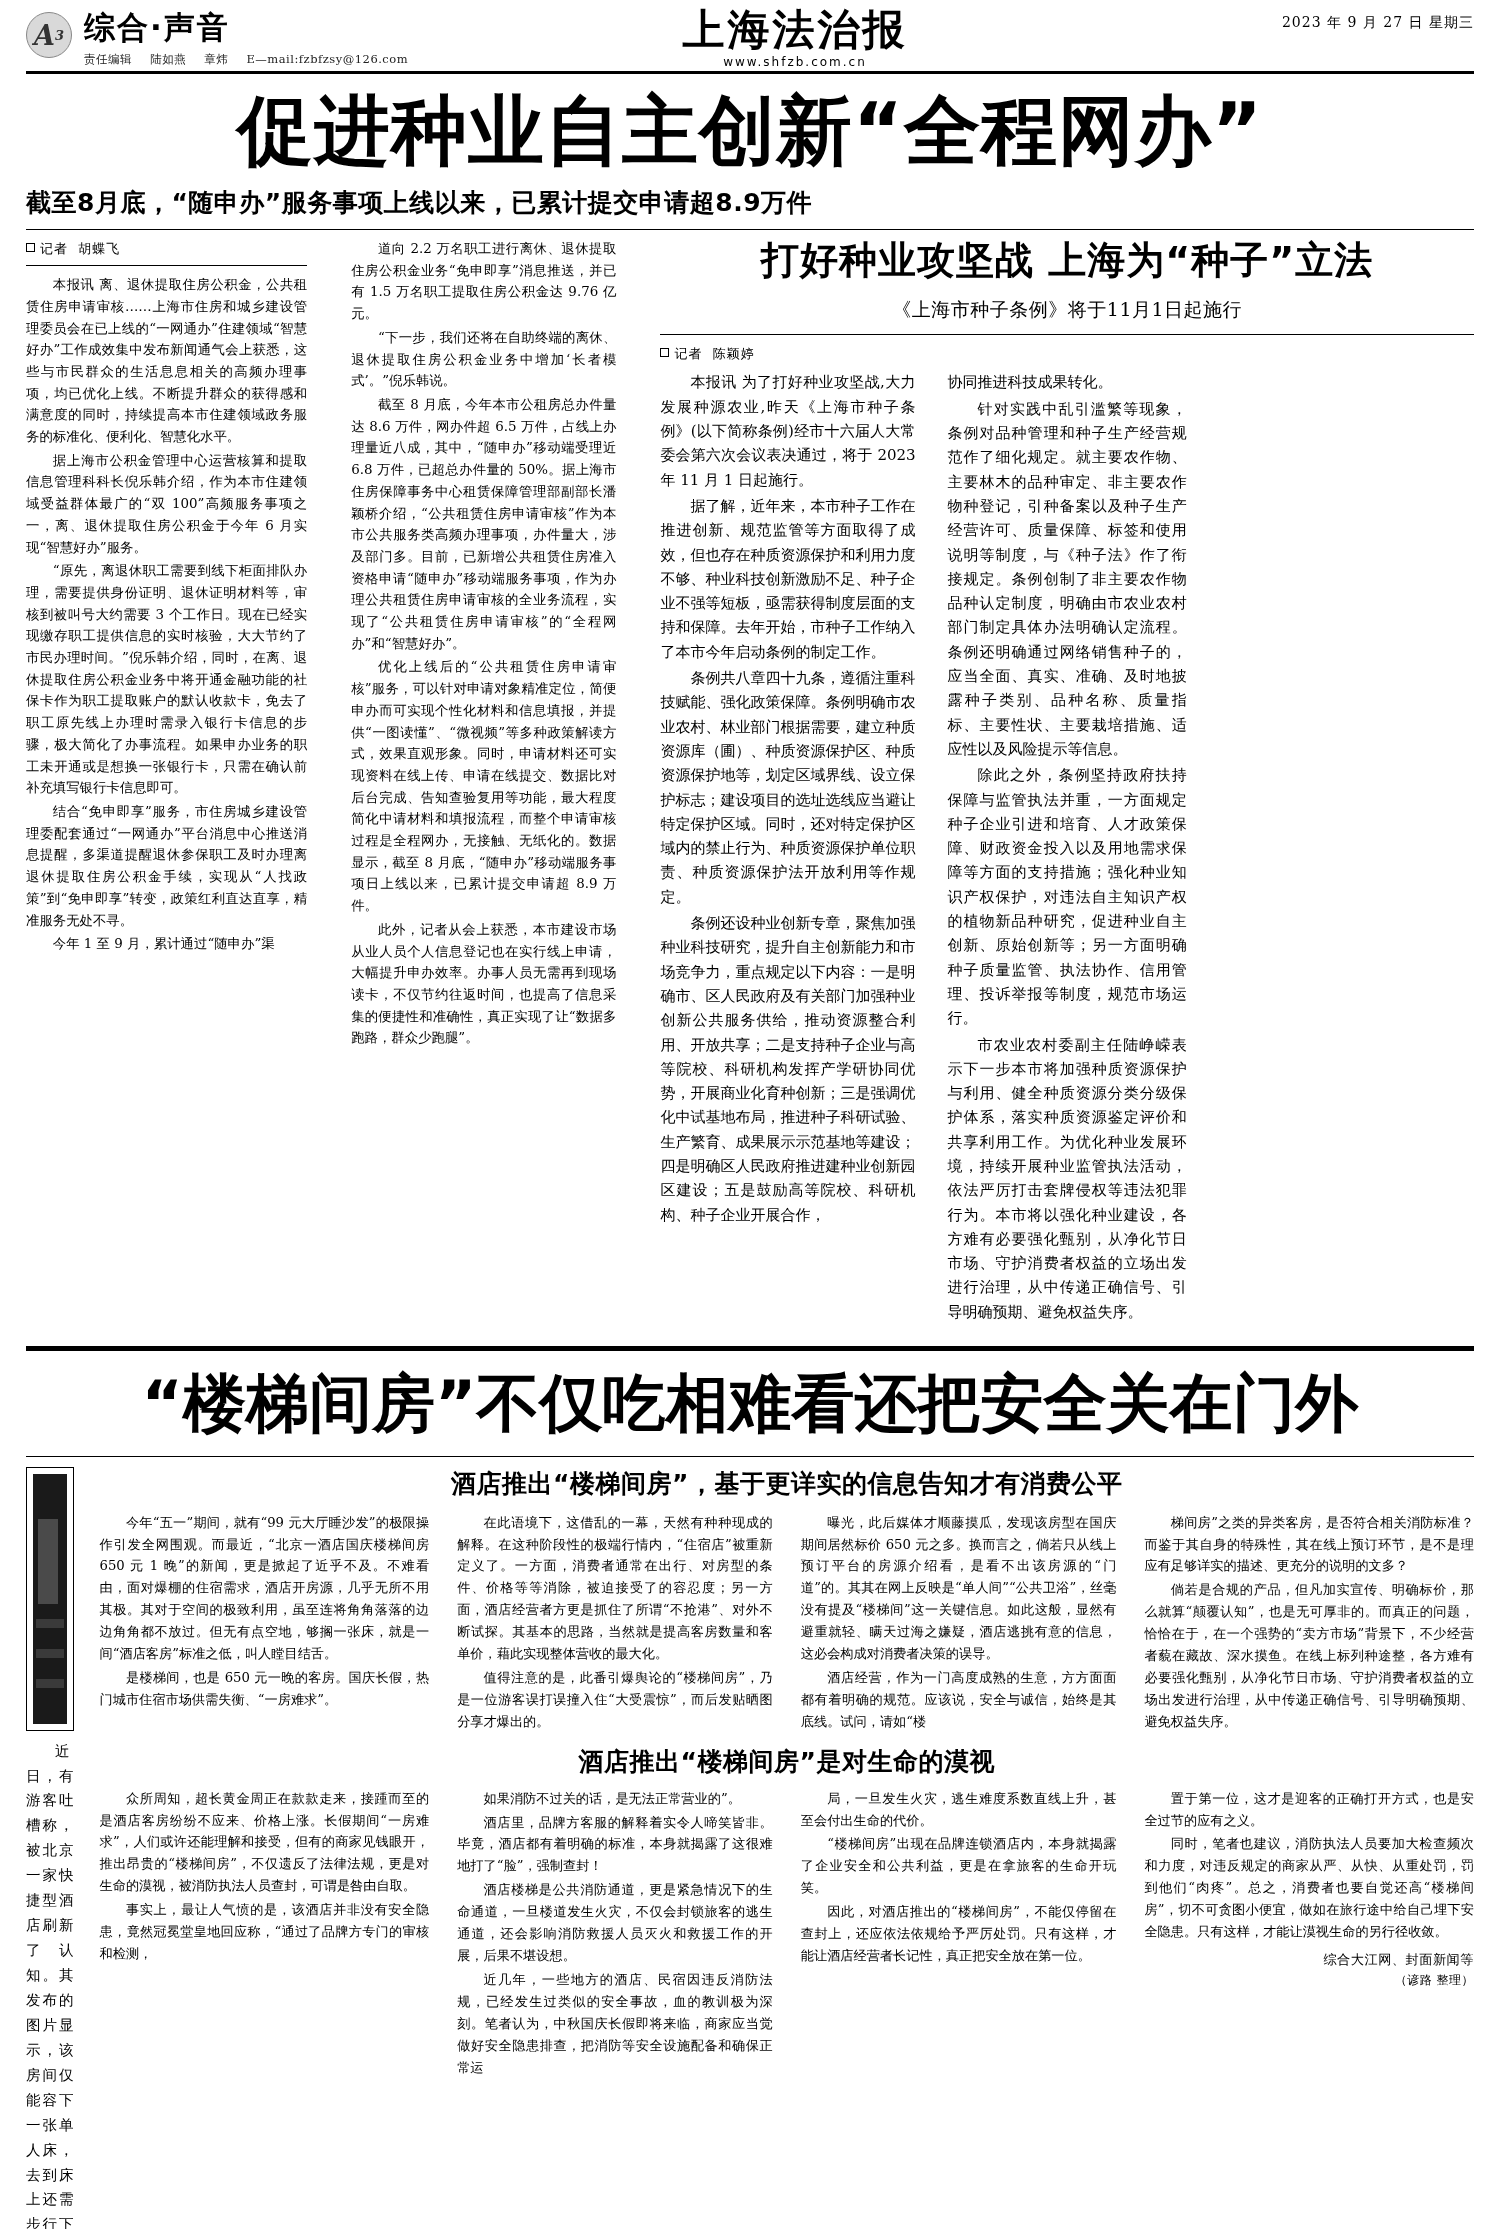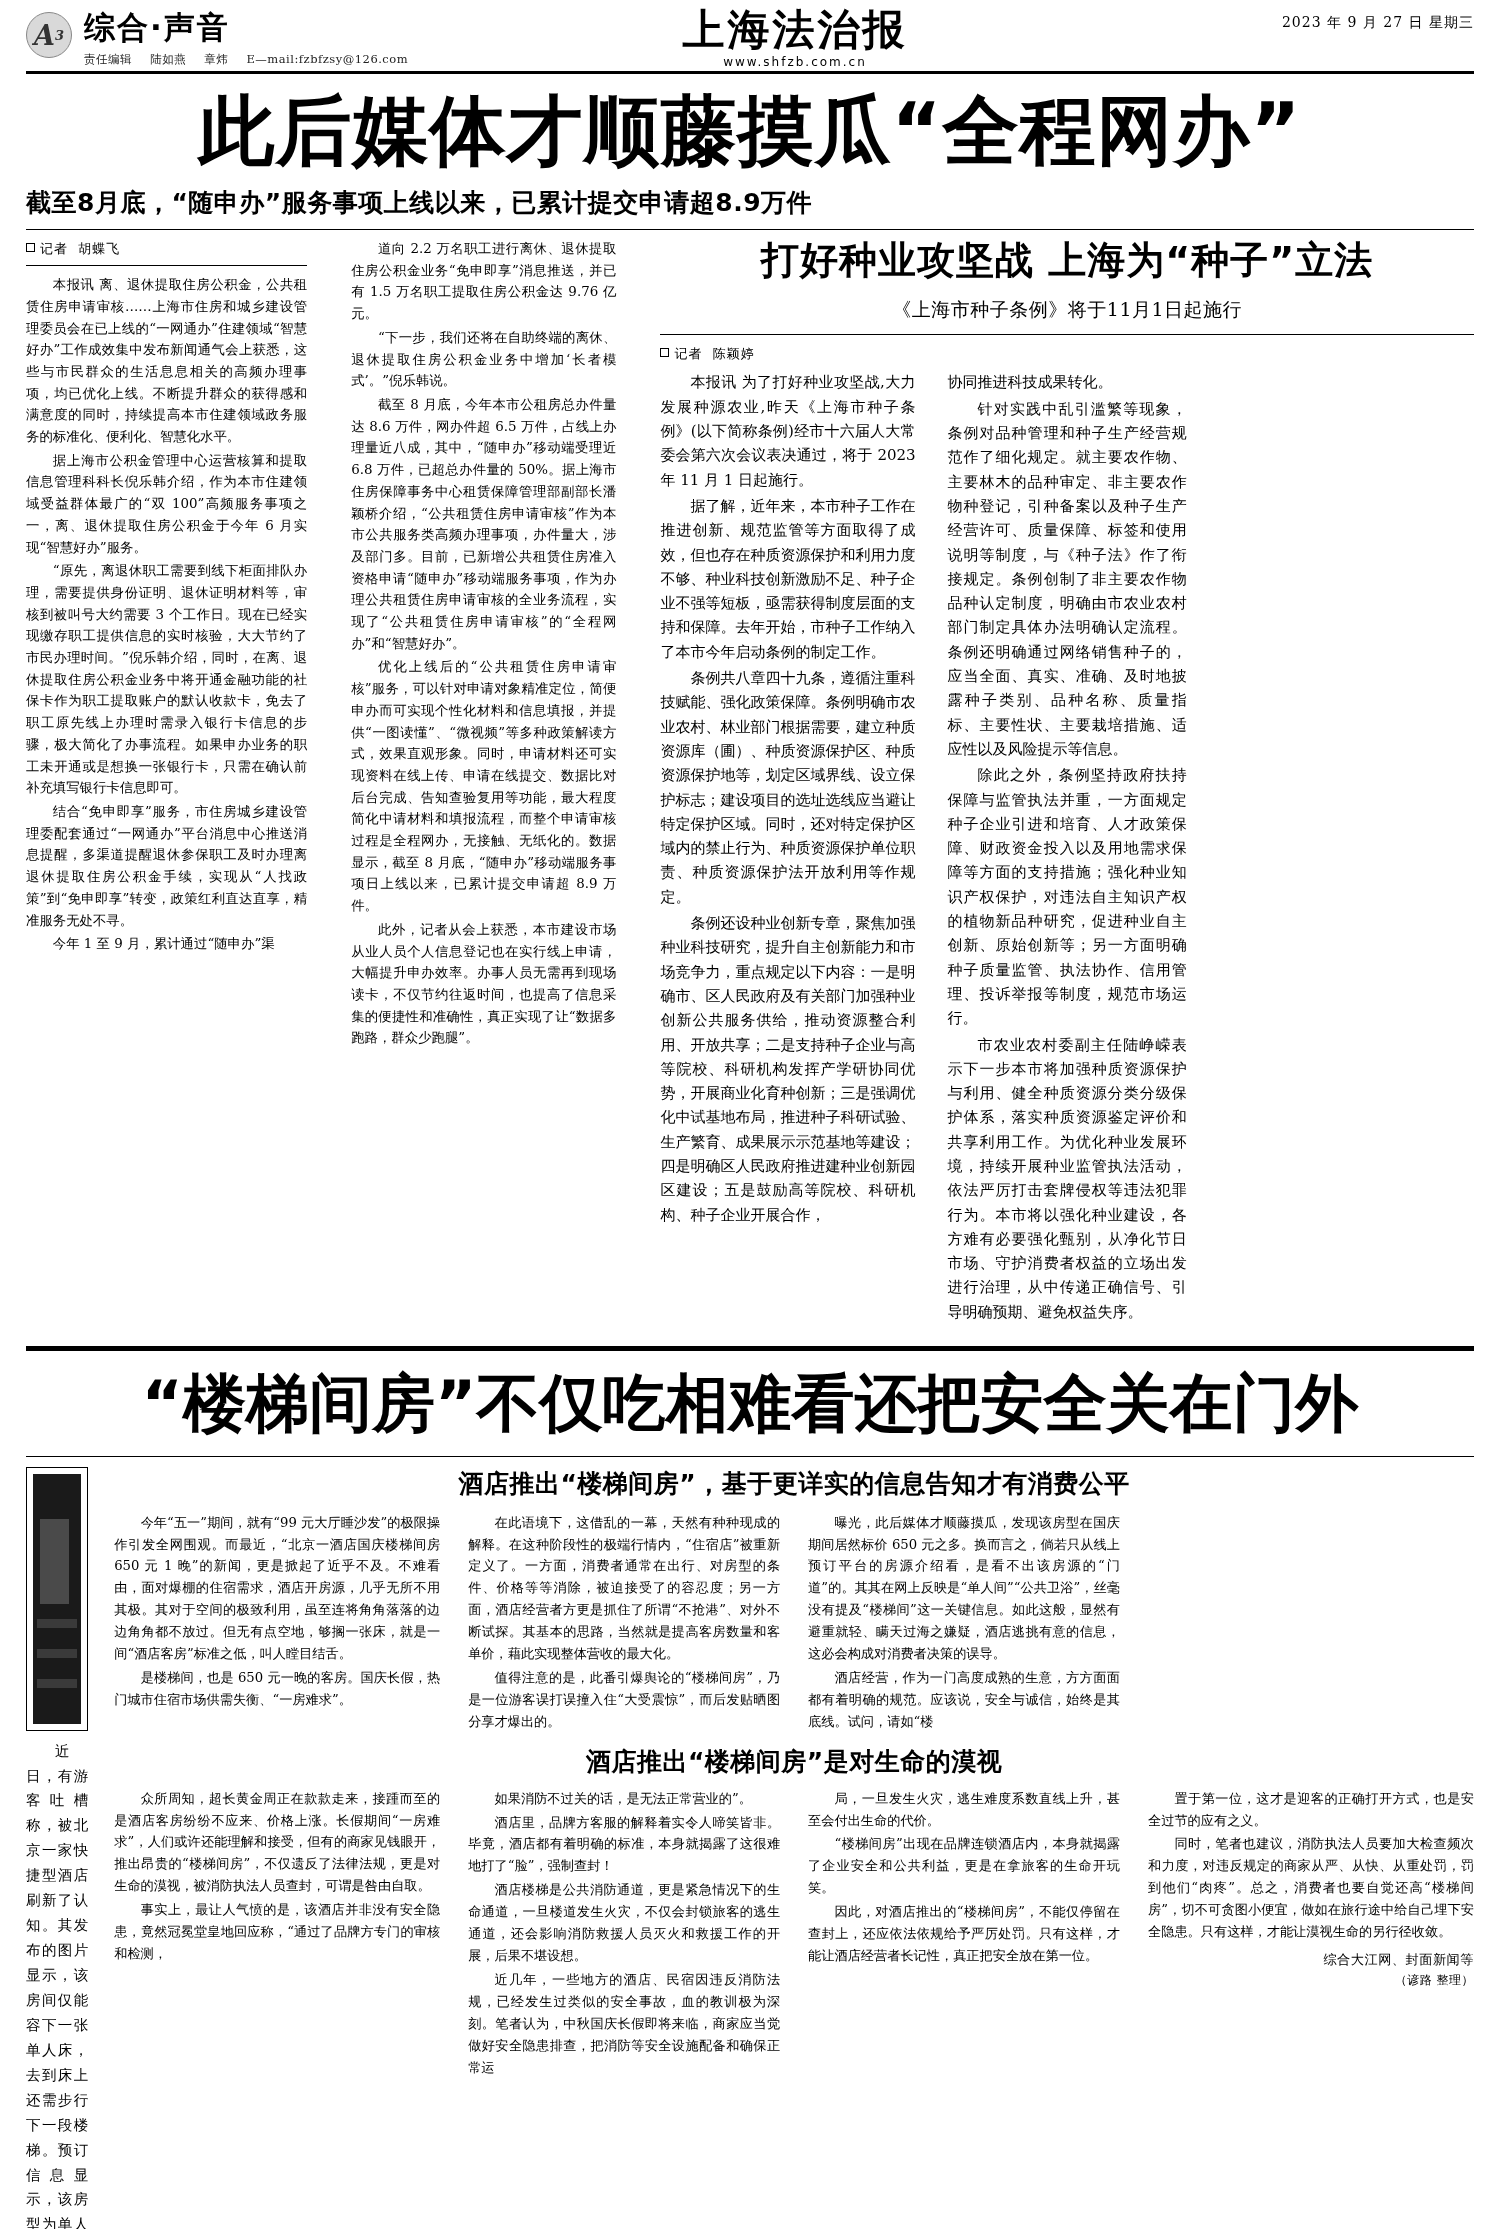--- a/index.html
+++ b/index.html
@@ -268,21 +268,21 @@
       </div>
     </div>
     <div class="mh-center">
       <div class="paper-name">上海法治报</div>
       <div class="paper-url">www.shfzb.com.cn</div>
     </div>
     <div class="mh-right">2023 年 9 月 27 日 星期三</div>
   </div>
 
   <div class="headline-wrap">
-    <div class="headline">此后媒体才顺藤摸瓜“全程网办”</div>
+    <div class="headline">促进种业自主创新“全程网办”</div>
     <div class="subhead">截至8月底，“随申办”服务事项上线以来，已累计提交申请超8.9万件</div>
     <div class="rule-thin"></div>
   </div>
 
   <div class="main-cols">
 
     <div class="col col-1">
       <div class="byline">
         <span class="box"></span><span>记者</span>&nbsp;&nbsp;<span>胡蝶飞</span>
       </div>
@@ -355,20 +355,24 @@
           <p>是楼梯间，也是 650 元一晚的客房。国庆长假，热门城市住宿市场供需失衡、“一房难求”。</p>
         </div>
         <div class="f2-col c2">
           <p>在此语境下，这借乱的一幕，天然有种种现成的解释。在这种阶段性的极端行情内，“住宿店”被重新定义了。一方面，消费者通常在出行、对房型的条件、价格等等消除，被迫接受了的容忍度；另一方面，酒店经营者方更是抓住了所谓“不抢港”、对外不断试探。其基本的思路，当然就是提高客房数量和客单价，藉此实现整体营收的最大化。</p>
           <p>值得注意的是，此番引爆舆论的“楼梯间房”，乃是一位游客误打误撞入住“大受震惊”，而后发贴晒图分享才爆出的。</p>
         </div>
         <div class="f2-col c3">
           <p>曝光，此后媒体才顺藤摸瓜，发现该房型在国庆期间居然标价 650 元之多。换而言之，倘若只从线上预订平台的房源介绍看，是看不出该房源的“门道”的。其其在网上反映是“单人间”“公共卫浴”，丝毫没有提及“楼梯间”这一关键信息。如此这般，显然有避重就轻、瞒天过海之嫌疑，酒店逃挑有意的信息，这必会构成对消费者决策的误导。</p>
           <p>酒店经营，作为一门高度成熟的生意，方方面面都有着明确的规范。应该说，安全与诚信，始终是其底线。试问，请如“楼</p>
         </div>
+        <div class="f2-col c4">
+          <p>梯间房”之类的异类客房，是否符合相关消防标准？而鉴于其自身的特殊性，其在线上预订环节，是不是理应有足够详实的描述、更充分的说明的文多？</p>
+          <p>倘若是合规的产品，但凡加实宣传、明确标价，那么就算“颠覆认知”，也是无可厚非的。而真正的问题，恰恰在于，在一个强势的“卖方市场”背景下，不少经营者藐在藏故、深水摸鱼。在线上标列种途整，各方难有必要强化甄别，从净化节日市场、守护消费者权益的立场出发进行治理，从中传递正确信号、引导明确预期、避免权益失序。</p>
+        </div>
       </div>
 
       <div class="f2-title2">酒店推出“楼梯间房”是对生命的漠视</div>
       <div class="f2-cols">
         <div class="f2-col c1">
           <p>众所周知，超长黄金周正在款款走来，接踵而至的是酒店客房纷纷不应来、价格上涨。长假期间“一房难求”，人们或许还能理解和接受，但有的商家见钱眼开，推出昂贵的“楼梯间房”，不仅遗反了法律法规，更是对生命的漠视，被消防执法人员查封，可谓是咎由自取。</p>
           <p>事实上，最让人气愤的是，该酒店并非没有安全隐患，竟然冠冕堂皇地回应称，“通过了品牌方专门的审核和检测，</p>
         </div>
         <div class="f2-col c2">
           <p>如果消防不过关的话，是无法正常营业的”。</p>

